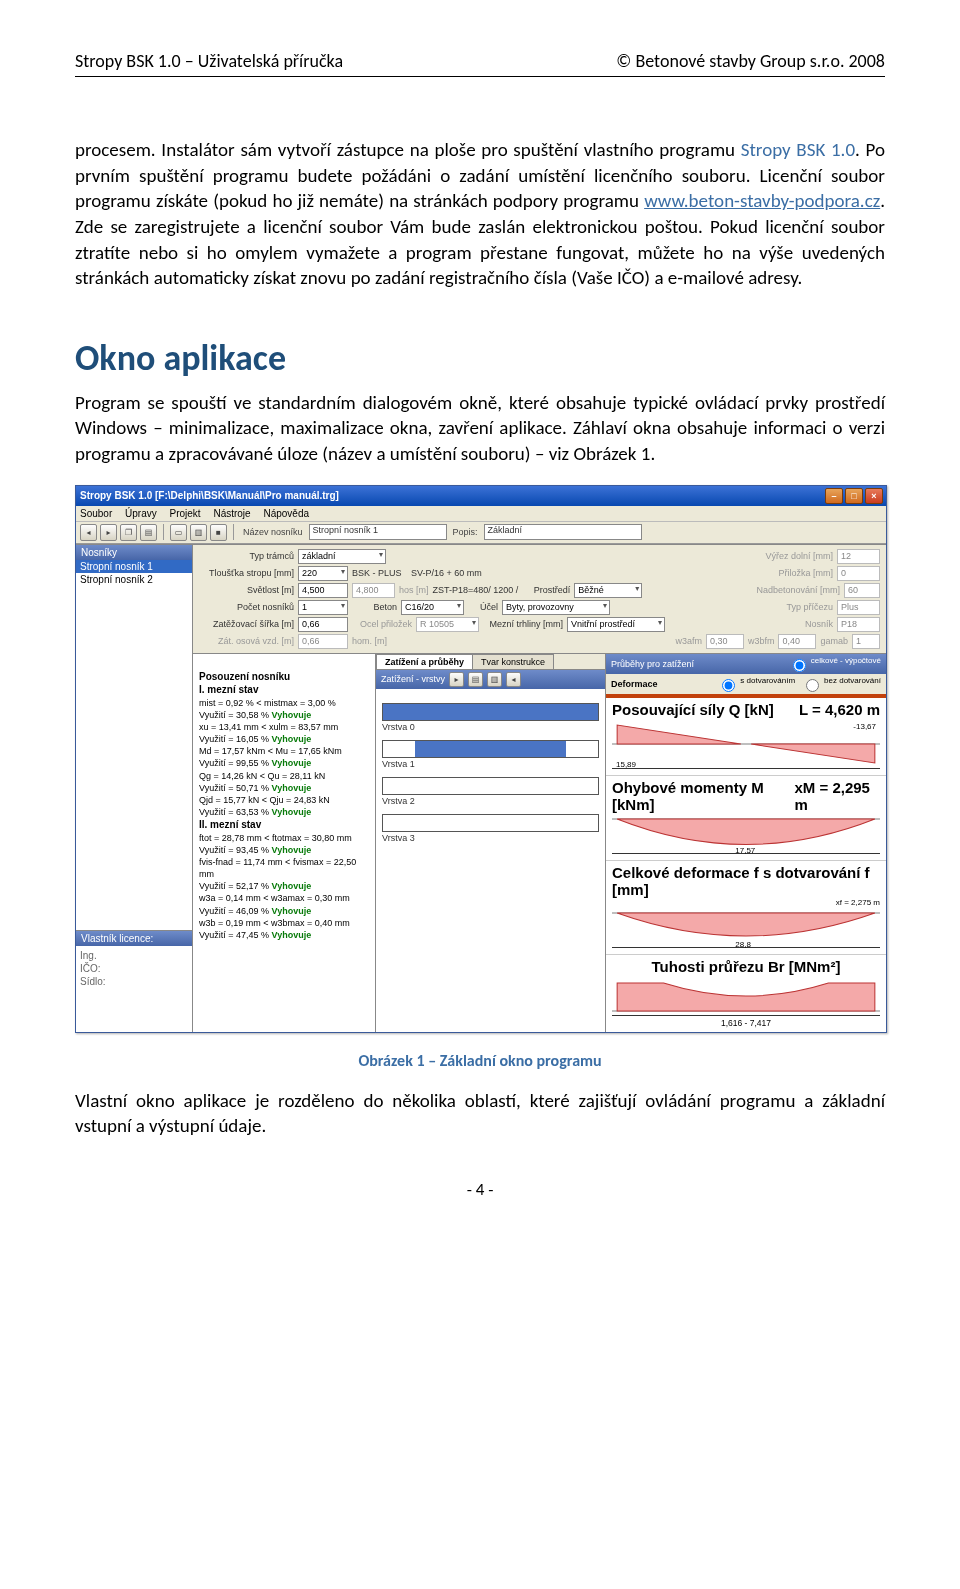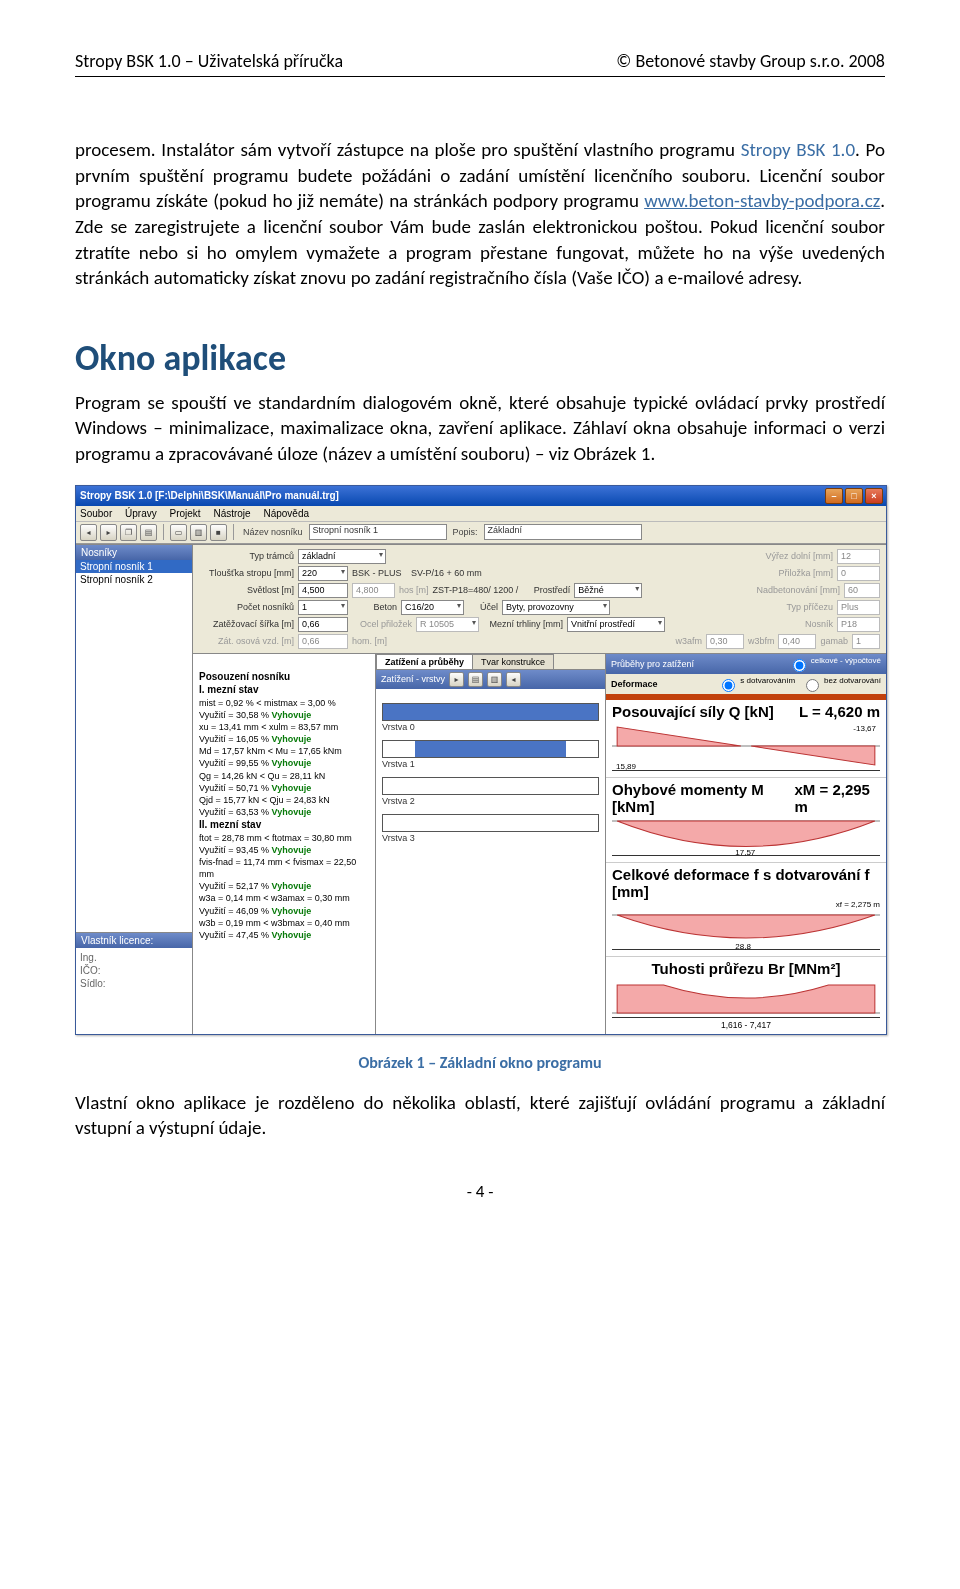--- a/index.html
+++ b/index.html
@@ -373,21 +373,21 @@
           <div class="charts">
             <div class="ch-head">
               <span>Průběhy pro zatížení</span>
               <div class="ch-opt">
                 <label>
                     <input type="radio" checked="" style="">
                     <span>celkové - výpočtové</span>
                   </label>
               </div>
             </div>
-            <div class="ch-head" style="background:#ece9d8;color:#000;border-bottom:6px solid #c2410c">
+            <div class="ch-head" style="background:#ece9d8;color:#000;border-bottom:4px solid #c2410c">
               <b>Deformace</b>
               <div class="ch-opt" style="color:#000">
                 <label>
                     <input type="radio" checked="" style="">
                     <span>s dotvarováním</span>
                   </label>
                 <label>
                     <input type="radio" style="">
                     <span>bez dotvarování</span>
                   </label>

